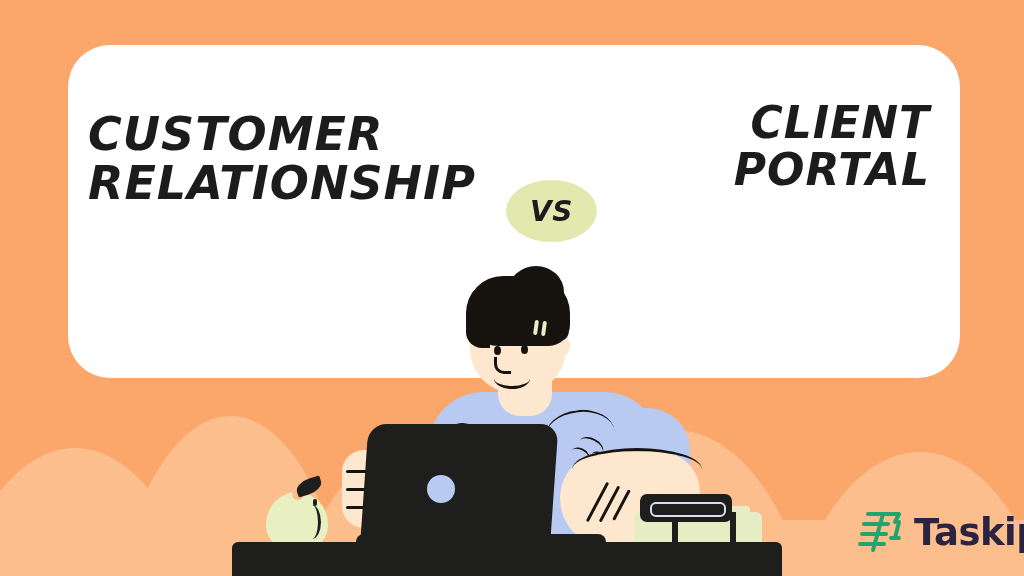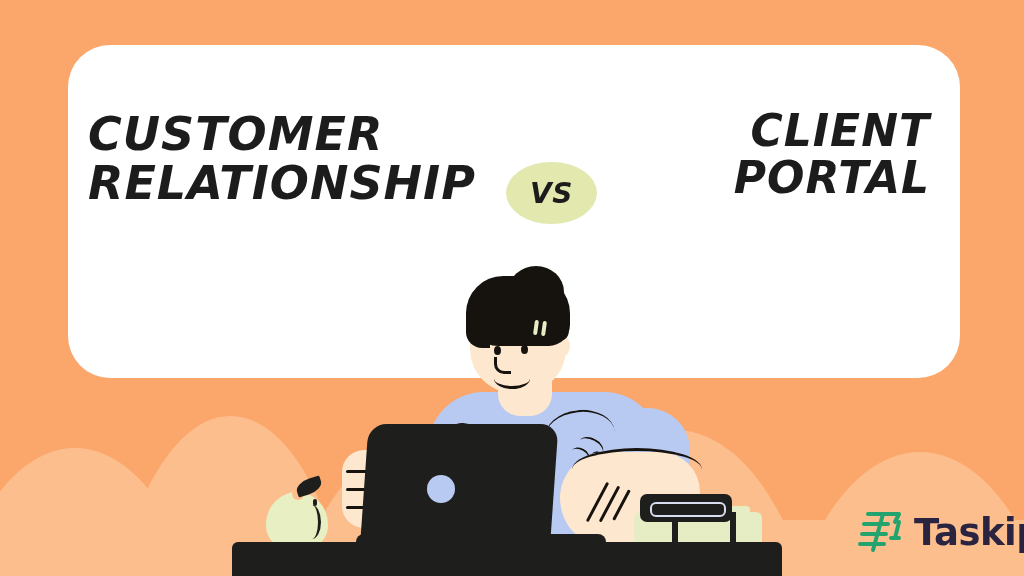--- a/index.html
+++ b/index.html
@@ -34,28 +34,28 @@
     color:#1c1c1c;
     letter-spacing:1px;
     line-height:1.06;
     -webkit-font-smoothing:antialiased;
   }
   .headline-left{
     left:88px;top:110px;width:400px;
     font-size:46px;text-align:left;
   }
   .headline-right{
-    left:600px;top:108px;width:330px;
+    left:600px;top:100px;width:330px;
     font-size:44px;text-align:right;
   }
   .headline .ln{display:block;white-space:nowrap;}
 
   
   .vs-badge{
-    position:absolute;left:506px;top:162px;width:91px;height:62px;
+    position:absolute;left:506px;top:180px;width:91px;height:62px;
     background:#e3e8ae;border-radius:50%;
     display:flex;align-items:center;justify-content:center;
   }
   .vs-badge span{
     font-family:"DejaVu Sans", sans-serif;
     font-style:italic;font-weight:700;font-size:28px;color:#1c1c1c;
     letter-spacing:0.5px;
   }
 
   

